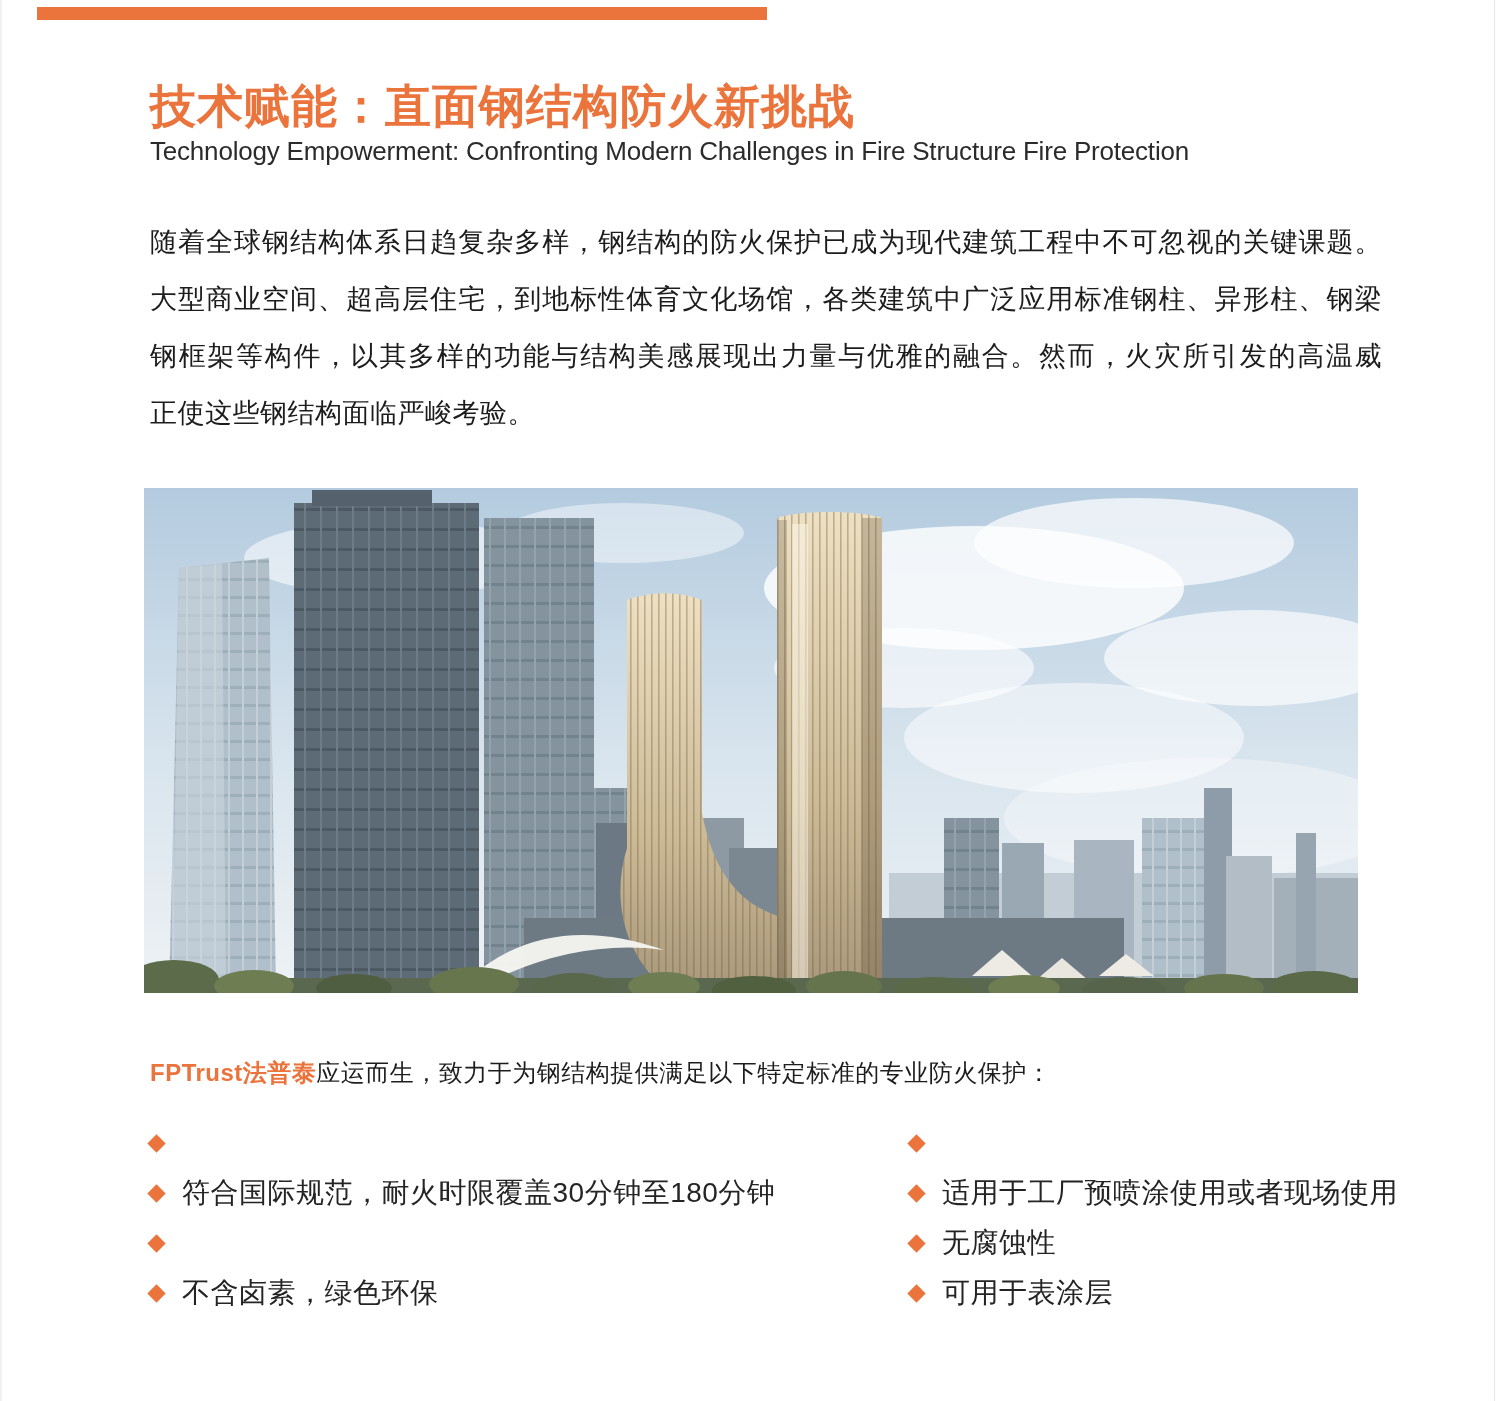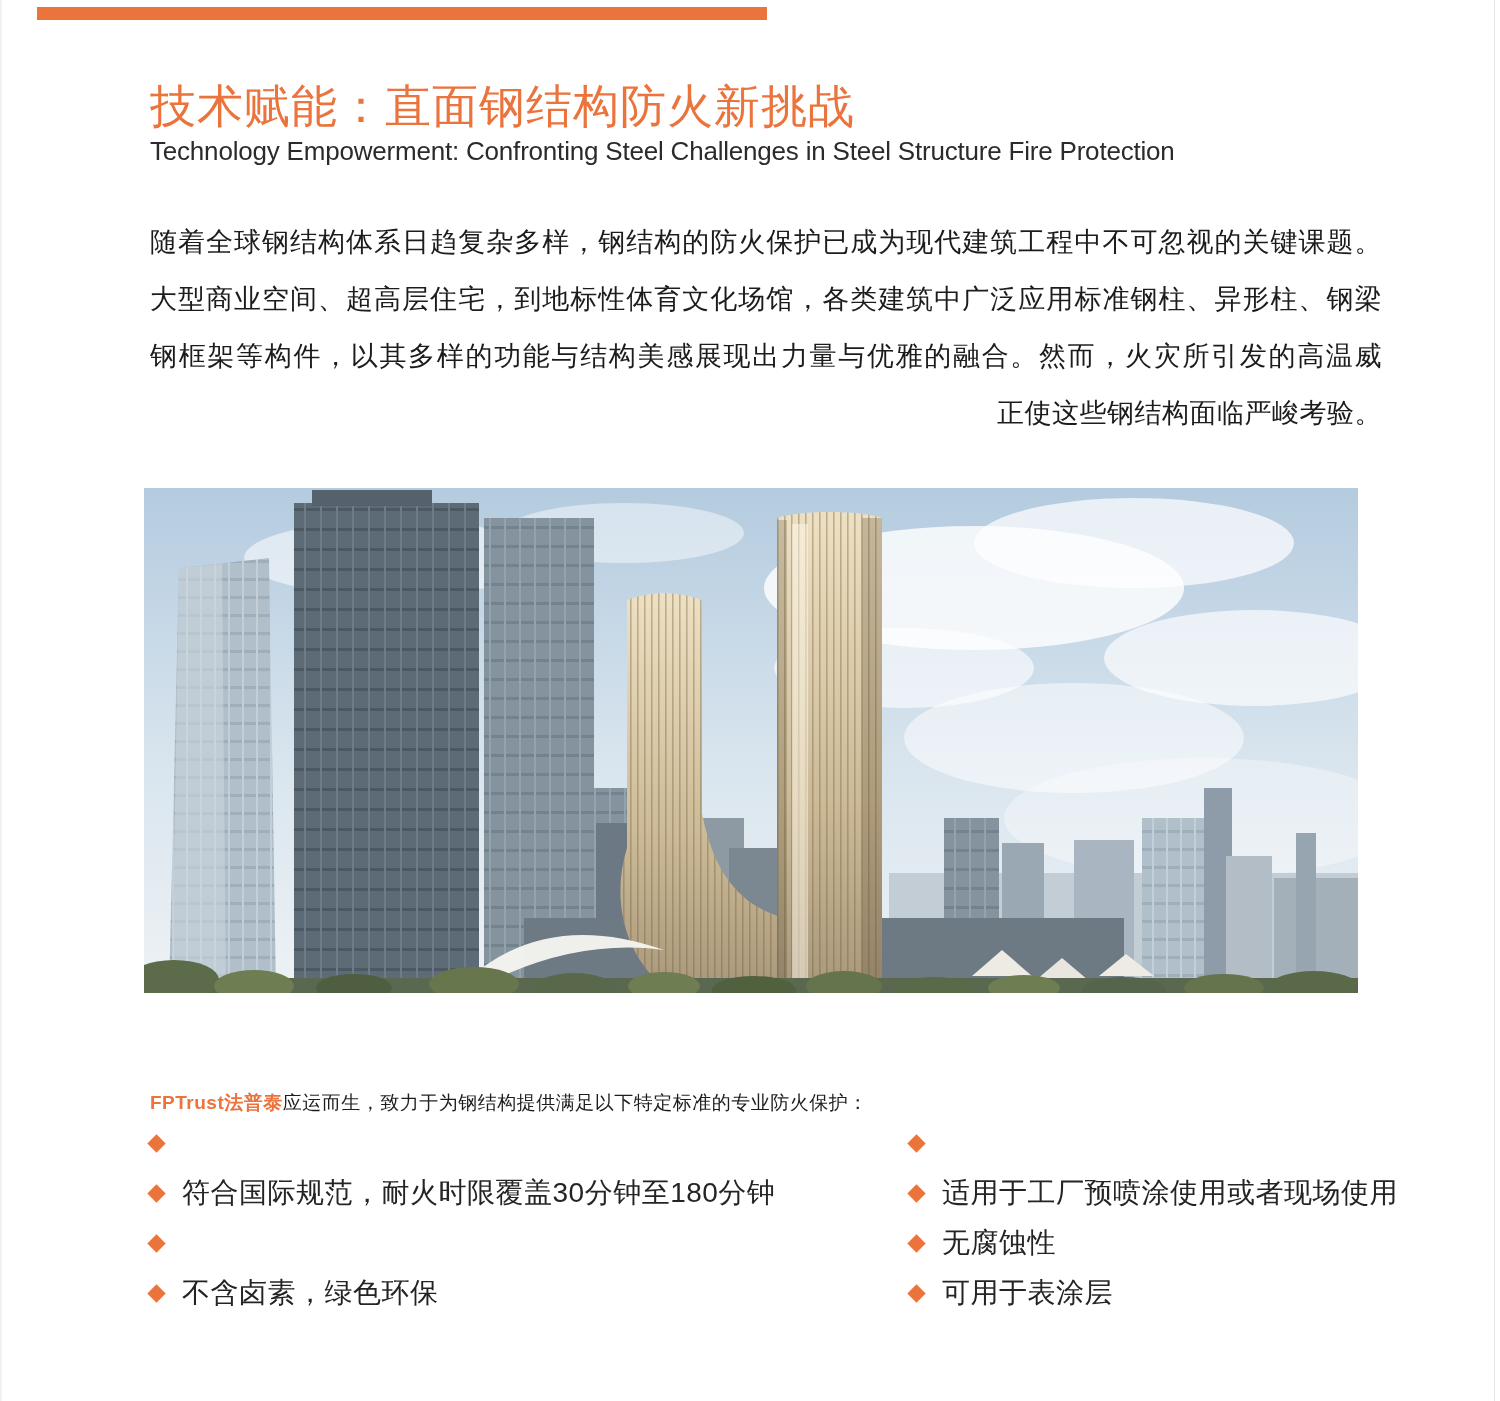--- a/index.html
+++ b/index.html
@@ -11,54 +11,54 @@
   body{
     width:1500px;height:1401px;position:relative;background:#ffffff;
     font-family:"Liberation Sans","DejaVu Sans",sans-serif;color:var(--text);
     overflow:hidden;
   }
   .page{position:absolute;inset:0;background:#ffffff;
     border-left:2px solid #f1f1f1;}
   .right-edge-line{position:absolute;top:0;left:1492px;width:1px;height:1401px;background:#e7e7e7;}
   .topbar{position:absolute;left:35px;top:7px;width:730px;height:13px;background:var(--accent);}
 
-  .title{position:absolute;left:148px;top:76px;font-size:46px;font-weight:normal;
+  .title{position:absolute;left:148px;top:76px;font-size:46px;font-weight:bold;
     color:var(--accent);letter-spacing:1px;white-space:nowrap;}
   .subtitle{position:absolute;left:148px;top:136px;font-size:26px;color:#2b2b2b;
     letter-spacing:-0.2px;white-space:nowrap;}
 
   .intro{position:absolute;left:148px;top:214px;width:1232px;font-size:27px;
     color:#1c1c1c;letter-spacing:0.5px;}
-  .intro .line{height:57px;line-height:57px;overflow:hidden;text-align:right;}
+  .intro .line{height:57px;line-height:57px;overflow:hidden;}
   .intro .line.fill{text-align:justify;text-align-last:justify;}
 
   .hero{position:absolute;left:142px;top:488px;width:1214px;height:505px;overflow:hidden;background:#dfe8ef;}
   .hero svg{display:block;width:100%;height:100%;}
 
-  .highlight{position:absolute;left:148px;top:1057px;font-size:19px;white-space:nowrap;margin-top:33px;}
+  .highlight{position:absolute;left:148px;top:1057px;font-size:24px;white-space:nowrap;}
   .highlight .brand{color:var(--accent);font-weight:bold;letter-spacing:0.5px;}
   .highlight .rest{color:#1d1d1d;letter-spacing:0.5px;}
 
   .features{position:absolute;top:1118px;}
   .features.left{left:145px;width:720px;}
   .features.right{left:905px;width:560px;}
   .feature{height:50px;display:flex;align-items:center;}
   .diamond{flex:0 0 auto;width:13px;height:13px;background:var(--accent);
     transform:rotate(45deg);margin:0 10px 0 3px;}
   .feature .label{font-size:28px;color:#242424;letter-spacing:0.5px;margin-left:9px;white-space:nowrap;}
 </style>
 </head>
 <body>
 
 <div class="page">
   <div class="topbar"></div>
   <div class="right-edge-line"></div>
 
   <div class="title">技术赋能：直面钢结构防火新挑战</div>
-  <div class="subtitle">Technology Empowerment: Confronting Steel Challenges in Steel Structure Fire Protection</div>
+  <div class="subtitle">Technology Empowerment: Confronting Modern Challenges in Fire Structure Fire Protection</div>
 
   <div class="intro">
     <div class="line fill">随着全球钢结构体系日趋复杂多样，钢结构的防火保护已成为现代建筑工程中不可忽视的关键课题。从</div>
     <div class="line fill">大型商业空间、超高层住宅，到地标性体育文化场馆，各类建筑中广泛应用标准钢柱、异形柱、钢梁与</div>
     <div class="line fill">钢框架等构件，以其多样的功能与结构美感展现出力量与优雅的融合。然而，火灾所引发的高温威胁，</div>
     <div class="line">正使这些钢结构面临严峻考验。</div>
   </div>
 
   <div class="hero">
     <svg viewBox="0 0 1214 505" preserveAspectRatio="none">

